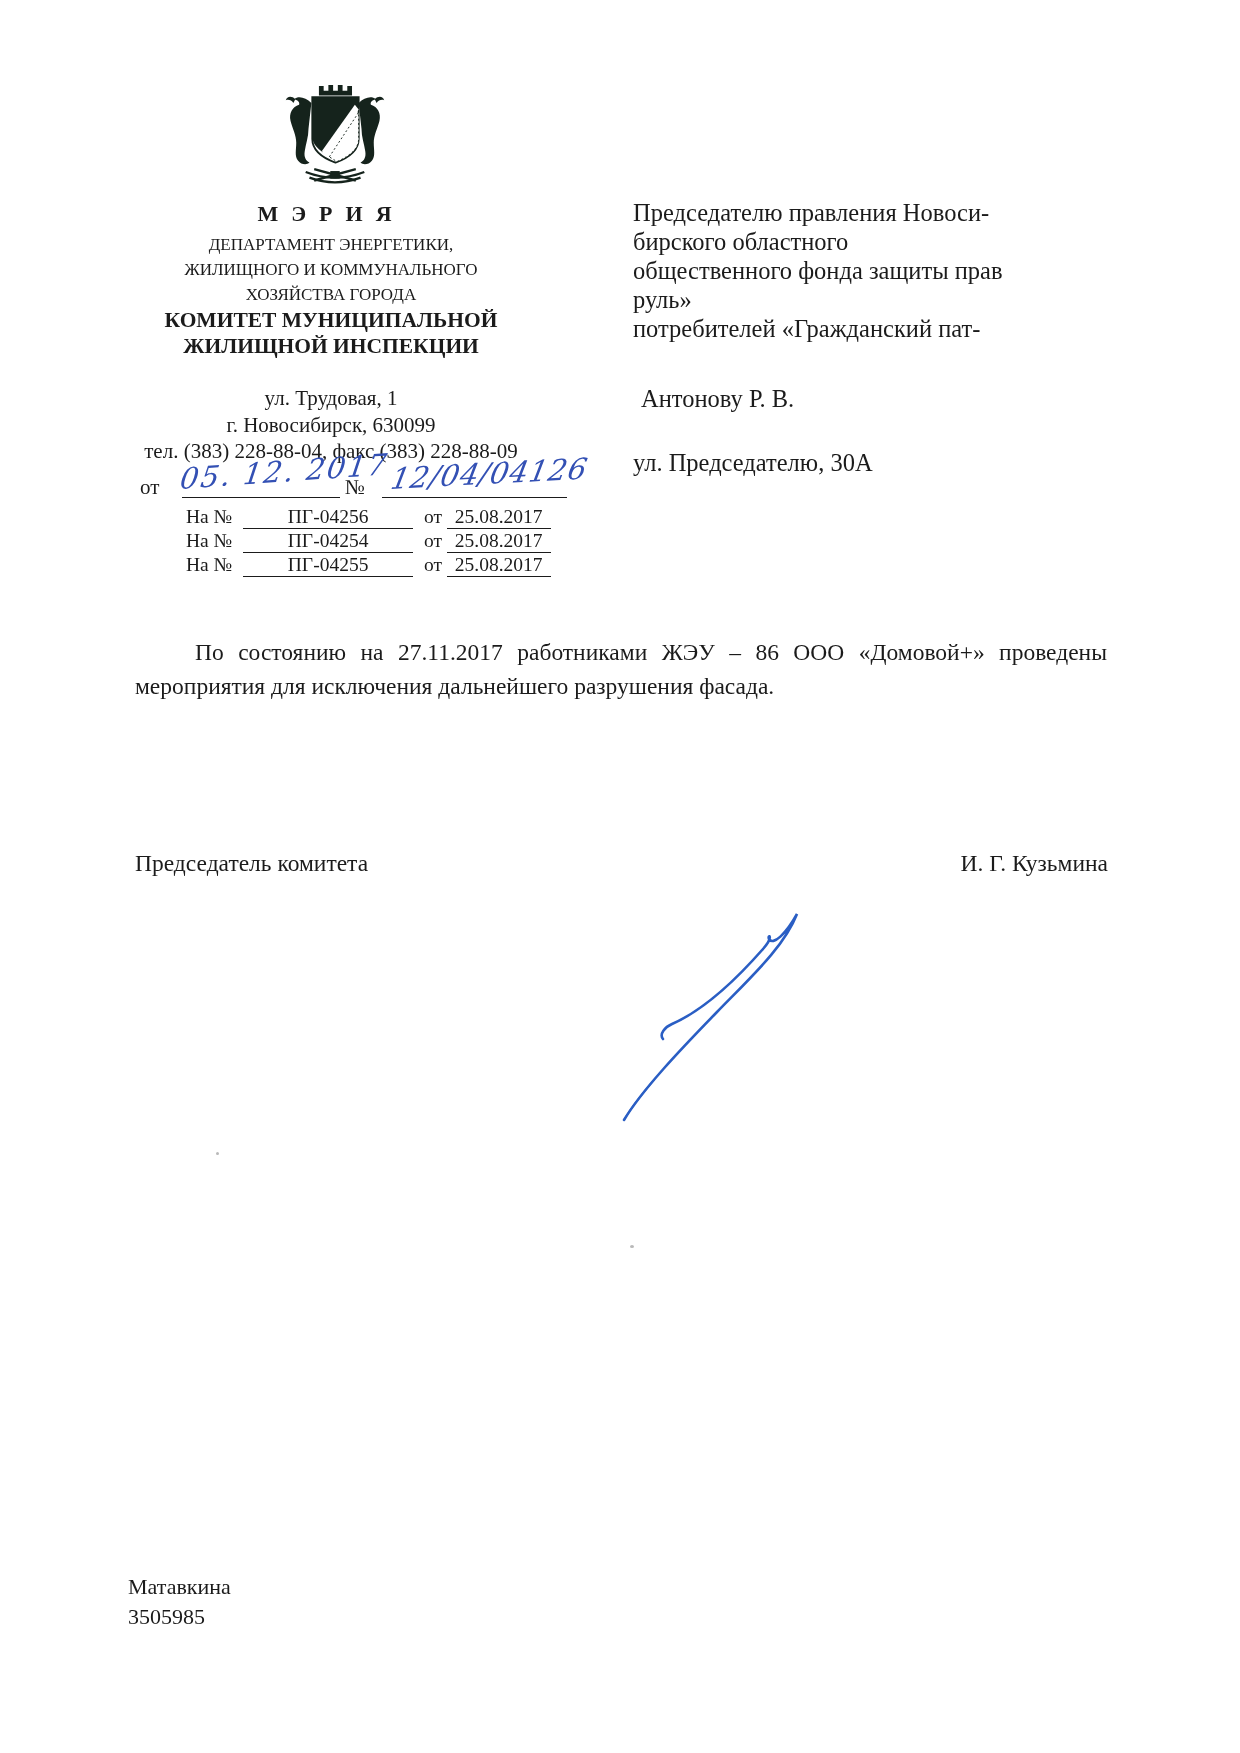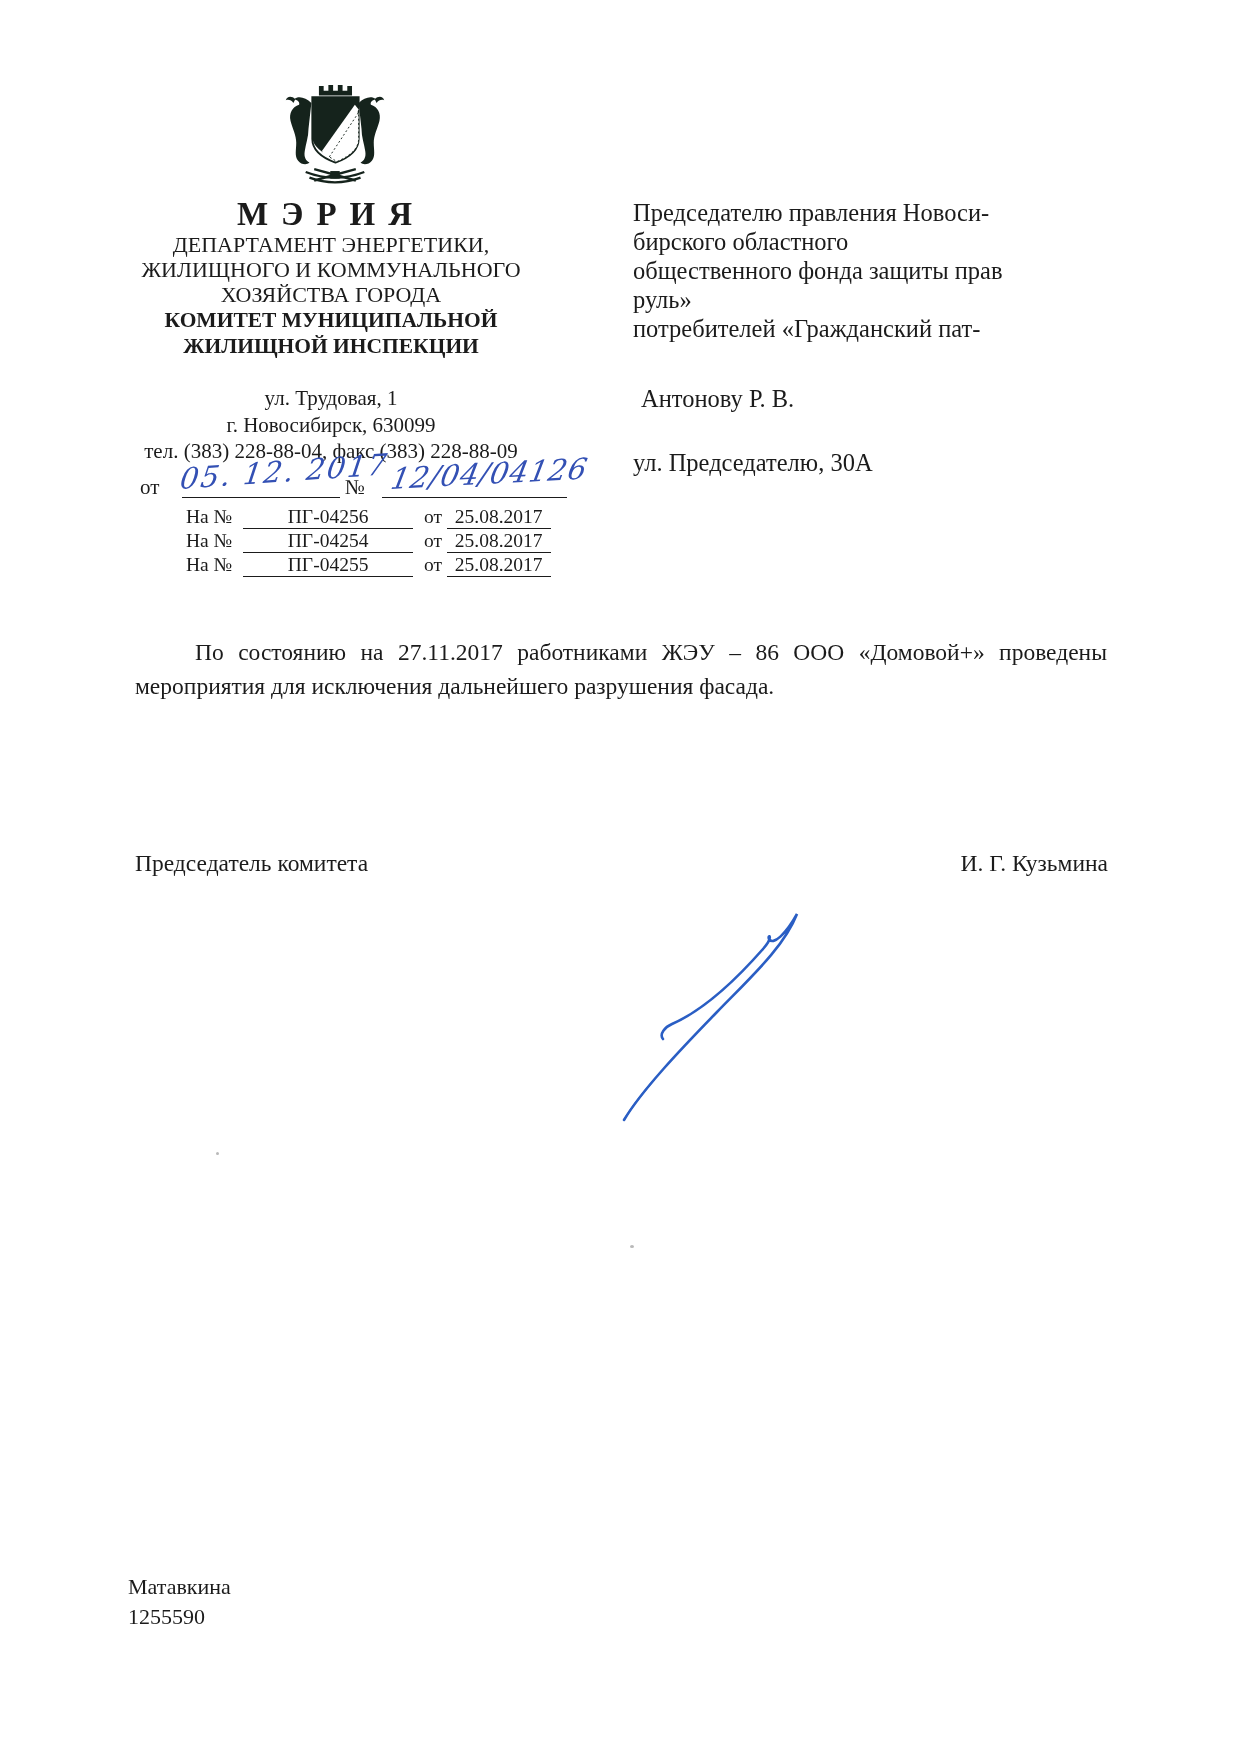--- a/index.html
+++ b/index.html
@@ -8,23 +8,23 @@
     width:1240px;height:1753px;
     background:#ffffff;
     font-family:"Liberation Serif", serif;
     color:#1b1b1b;
     overflow:hidden;
     margin:0 auto;
   }
   
   .emblem-wrap{position:absolute;left:283px;top:82px;width:104px;height:110px;}
   .org-block{position:absolute;left:88px;top:196px;width:486px;text-align:center;}
-  .org-title{font-size:33px;font-weight:bold;letter-spacing:13px;line-height:36px;}
+  .org-title{font-size:22px;font-weight:bold;letter-spacing:13px;line-height:36px;}
   .org-subtitle{font-size:28px;font-weight:bold;line-height:34px;margin-top:2px;}
-  .dept-line{font-size:22px;line-height:25px;}
+  .dept-line{font-size:17px;line-height:25px;}
   .committee-line{font-size:21.5px;font-weight:bold;line-height:26px;}
   .addr-block{position:absolute;left:88px;top:385px;width:486px;text-align:center;}
   .addr-line{font-size:21px;line-height:26.5px;}
   
   .docnum-row{position:absolute;left:140px;top:462px;width:470px;height:44px;font-size:21px;}
   .dn-label{position:absolute;bottom:6px;font-size:21px;}
   .dn-label.ot{left:0;}
   .dn-label.no{left:205px;}
   .dn-line{position:absolute;bottom:8px;border-bottom:1.6px solid #1b1b1b;}
   .dn-line.d1{left:42px;width:158px;}
@@ -167,19 +167,19 @@
                C 174 32, 161 44, 157 37
                C 155 32, 163 33, 151 47
                C 122 80, 92 108, 60 122
                C 53 125, 47 132, 51 137" fill="none" stroke="#2a5ec4" stroke-width="2.6" stroke-linecap="round"></path>
       <path d="M 12 218 C 20 204, 30 192, 42 178" fill="none" stroke="#2a5ec4" stroke-width="1.6" stroke-linecap="round"></path>
     </svg>
   </div>
 
   <div class="footer">
     <div>Матавкина</div>
-    <div>1255590</div>
+    <div>3505985</div>
   </div>
 
   <div class="speck" style="left:216px;top:1152px;width:3px;height:3px;"></div>
   <div class="speck" style="left:630px;top:1245px;width:4px;height:3px;"></div>
 
 </div>
 
 </body></html>

